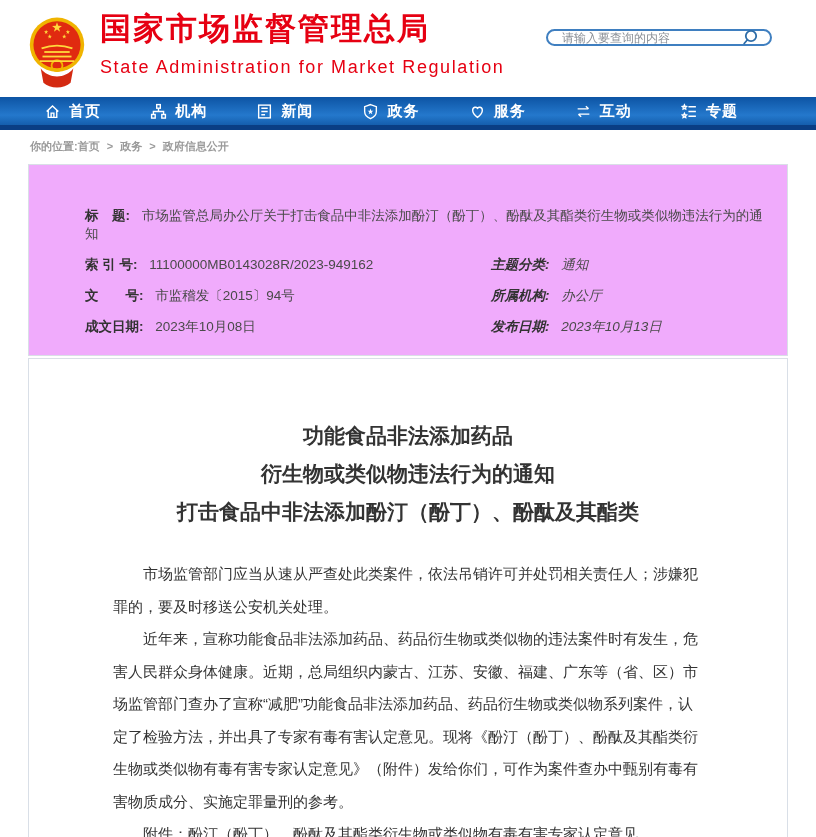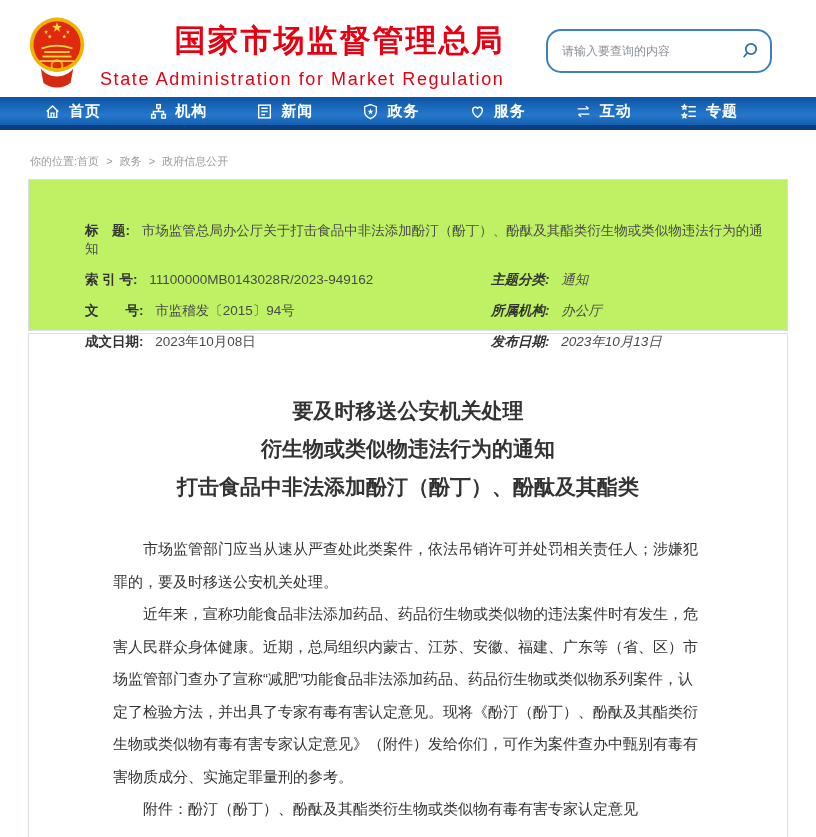--- a/index.html
+++ b/index.html
@@ -2,46 +2,46 @@
 <html><head>
 <meta charset="utf-8">
 <style>
   * { margin:0; padding:0; box-sizing:border-box; }
   html,body { width:816px; height:837px; overflow:hidden; background:#fff;
     font-family:"Liberation Sans","DejaVu Sans",sans-serif; }
 
   
   .header { position:relative; height:97px; background:#fff; }
   .emblem { position:absolute; left:28px; top:13px; width:58px; height:78px; }
-  .brand { position:absolute; left:100px; top:20px;text-align:right; }
+  .brand { position:absolute; left:100px; top:8px; }
   .brand-cn { color:#e60012; font-size:31px; font-weight:bold; letter-spacing:2px; }
   .brand-en { color:#e60012; font-size:18px; letter-spacing:1.6px; margin-top:7px; }
-  .search-wrap { position:absolute; right:44px; top:29px; width:226px; height:44px;
+  .search-wrap { position:absolute; right:44px; top:29px; width:226px; height:17px;
     border:2px solid #3f7fc0; border-radius:15px; display:flex; align-items:center;
     padding:0 10px 0 14px; background:#fff; }
   .search-wrap input { flex:1; border:none; outline:none; font-size:12px; color:#333;
     font-family:inherit; background:transparent; }
   .search-wrap input::placeholder { color:#8a8f96; }
   .search-btn { width:20px; height:20px; cursor:pointer; background:none; border:none; padding:0; }
 
   
   .nav { height:33px; display:flex; align-items:center; justify-content:space-between;
     padding:0 78px 4px 44px;
     background:linear-gradient(180deg,#0d54a4 0%,#2478cc 55%,#155fae 84%,#0a3e84 84%, #0a3e84 100%); }
   .nav-item { display:flex; align-items:center; gap:8px; color:#fff; font-size:15px;
     font-weight:bold; text-decoration:none; letter-spacing:1px; cursor:pointer; }
   .nav-item svg { display:block; }
 
   
-  .breadcrumb { margin:24px 0 0 30px; font-size:11px; color:#9a9a9a; }
+  .breadcrumb { margin:9px 0 0 30px; font-size:11px; color:#9a9a9a;font-weight:bold; }
   .breadcrumb a { color:#9a9a9a; text-decoration:none; cursor:pointer; }
   .crumb-sep { margin:0 4px; }
 
   
-  .meta-box { margin:10px 28px 0 28px; height:152px; background:#bef264;
+  .meta-box { margin:10px 28px 0 28px; height:192px; background:#f0abfc;
     border:1px solid #d9dfe7; padding:42px 20px 0 56px; font-size:13.5px; color:#4a4a4a; }
   .meta-row { display:flex; margin-bottom:13px; }
   .meta-cell-left { flex:0 0 406px; }
   .meta-cell-right { flex:1;font-style:italic; }
   .meta-label { font-weight:bold; color:#333; margin-right:8px; white-space:pre; }
   .meta-value { color:#4a4a4a; }
 
   
   .content-box { margin:2px 28px 0 28px; height:560px; background:#fff;
     border:1px solid #d9dfe7; padding:0 84px; color:#333; }
@@ -184,21 +184,21 @@
     </div>
     <div class="meta-cell-right">
       <span class="meta-label">发布日期:</span>
       <span class="meta-value">2023年10月13日</span>
     </div>
   </div>
 </div>
 
 <div class="content-box">
   <div class="doc-title">
-    <div>要及时移送公安机关处理</div>
+    <div>功能食品非法添加药品</div>
     <div>衍生物或类似物违法行为的通知</div>
     <div>打击食品中非法添加酚汀（酚丁）、酚酞及其酯类</div>
   </div>
   <div class="doc-body">
     <p class="indent">市场监管部门应当从速从严查处此类案件，依法吊销许可并处罚相关责任人；涉嫌犯罪的，要及时移送公安机关处理。</p>
     <p class="indent">近年来，宣称功能食品非法添加药品、药品衍生物或类似物的违法案件时有发生，危害人民群众身体健康。近期，总局组织内蒙古、江苏、安徽、福建、广东等（省、区）市场监管部门查办了宣称“减肥”功能食品非法添加药品、药品衍生物或类似物系列案件，认定了检验方法，并出具了专家有毒有害认定意见。现将《酚汀（酚丁）、酚酞及其酯类衍生物或类似物有毒有害专家认定意见》（附件）发给你们，可作为案件查办中甄别有毒有害物质成分、实施定罪量刑的参考。</p>
     <p class="indent">附件：酚汀（酚丁）、酚酞及其酯类衍生物或类似物有毒有害专家认定意见</p>
 
   </div>
 </div>

